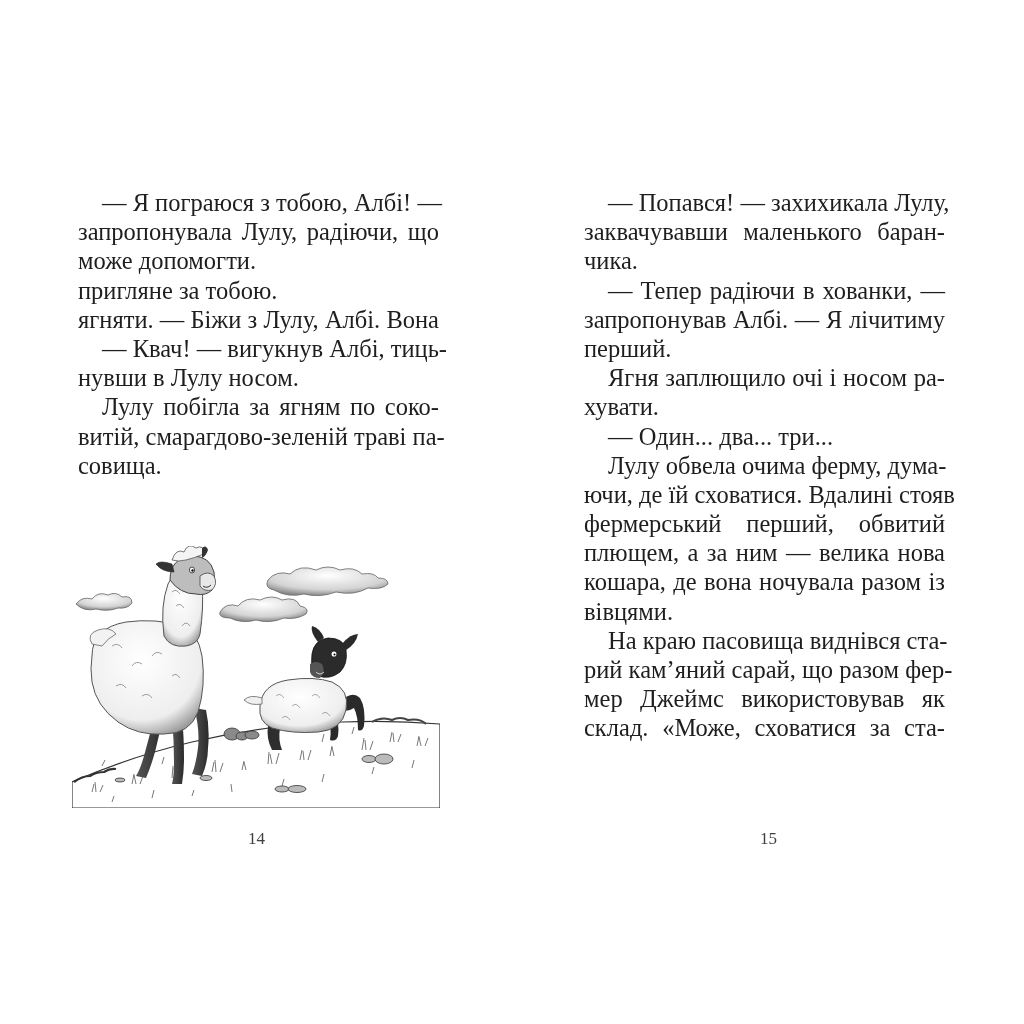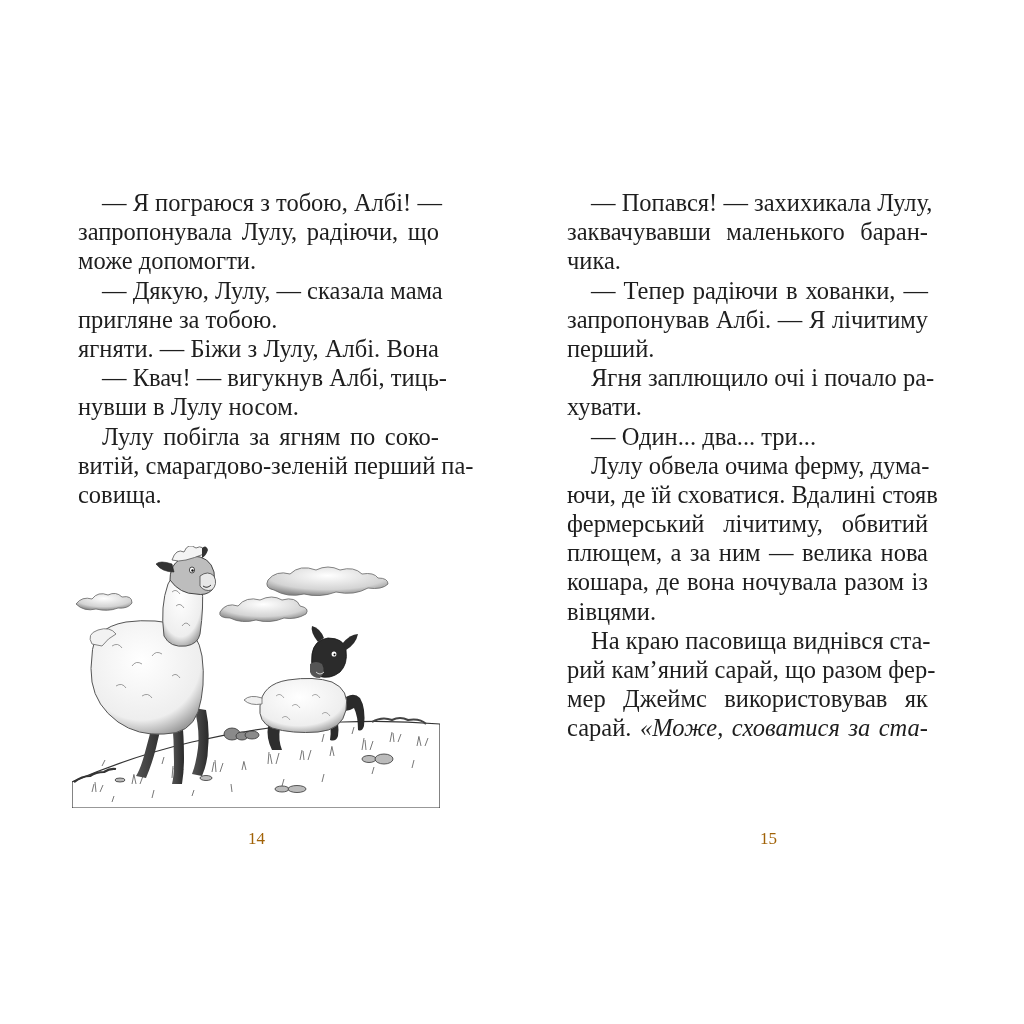--- a/index.html
+++ b/index.html
@@ -27,68 +27,67 @@
     position: absolute;
     top: 188px;
     width: 361px;
     font-family: "Liberation Serif", "DejaVu Serif", serif;
     font-size: 24.5px;
     line-height: 29.2px;
     text-align: justify;
     color: #1e1e1e;
   }
   .page.left .text-block { left: 78px; }
-  .page.right .text-block { left: 55px; }
+  .page.right .text-block { left: 72px; }
   .line {
     display: block;
     height: 29.2px;
     white-space: nowrap;
     text-align: justify;
     text-align-last: justify;
     overflow: visible;
   }
   .line.last {
     text-align-last: left;
   }
   .line.indent {
     padding-left: 24px;
   }
-  .italic { font-style: italic; }
+  .italic { }
   .page-number {
     position: absolute;
     top: 829px;
     font-family: "Liberation Serif", "DejaVu Serif", serif;
     font-size: 17px;
-    color: #a16207;
+    color: #404040;
   }
   .page.left .page-number { left: 248px; }
   .page.right .page-number { left: 248px; }
   .illustration {
     position: absolute;
     left: 72px;
     top: 546px;
     width: 368px;
     height: 262px;
   }
 </style>
 </head>
 <body>
 
 <div class="page left">
   <div class="text-block">
     <span class="line indent">— Я пограюся з тобою, Албі! —</span>
     <span class="line">запропонувала Лулу, радіючи, що</span>
     <span class="line last">може допомогти.</span>
-    <span class="line indent">— Дякую, Лулу, — сказала мама</span>
     <span class="line last">пригляне за тобою.</span>
     <span class="line">ягняти. — Біжи з Лулу, Албі. Вона</span>
     <span class="line indent">— Квач! — вигукнув Албі, тиць-</span>
     <span class="line last">нувши в Лулу носом.</span>
     <span class="line indent">Лулу побігла за ягням по соко-</span>
-    <span class="line">витій, смарагдово-зеленій перший па-</span>
+    <span class="line">витій, смарагдово-зеленій траві па-</span>
     <span class="line last">совища.</span>
   </div>
 
   <div class="illustration">
     <svg width="368" height="262" viewBox="0 0 368 262" xmlns="http://www.w3.org/2000/svg">
       <defs>
         <radialGradient id="cloudShade" cx="50%" cy="30%" r="70%">
           <stop offset="0%" stop-color="#ffffff"></stop>
           <stop offset="70%" stop-color="#d4d4d4"></stop>
           <stop offset="100%" stop-color="#8a8a8a"></stop>
@@ -210,29 +209,29 @@
 </div>
 
 <div class="page right">
   <div class="text-block">
     <span class="line indent">— Попався! — захихикала Лулу,</span>
     <span class="line">заквачувавши маленького баран-</span>
     <span class="line last">чика.</span>
     <span class="line indent">— Тепер радіючи в хованки, —</span>
     <span class="line">запропонував Албі. — Я лічитиму</span>
     <span class="line last">перший.</span>
-    <span class="line indent">Ягня заплющило очі і почало ра-</span>
+    <span class="line indent">Ягня заплющило очі і носом ра-</span>
     <span class="line last">хувати.</span>
     <span class="line indent last">— Один... два... три...</span>
     <span class="line indent">Лулу обвела очима ферму, дума-</span>
     <span class="line">ючи, де їй сховатися. Вдалині стояв</span>
-    <span class="line">фермерський лічитиму, обвитий</span>
+    <span class="line">фермерський перший, обвитий</span>
     <span class="line">плющем, а за ним — велика нова</span>
     <span class="line">кошара, де вона ночувала разом із</span>
     <span class="line last">вівцями.</span>
     <span class="line indent">На краю пасовища виднівся ста-</span>
     <span class="line">рий кам’яний сарай, що разом фер-</span>
     <span class="line">мер Джеймс використовував як</span>
-    <span class="line"><span>сарай. </span><span class="italic">«Може, сховатися за ста-</span></span>
+    <span class="line"><span>склад. </span><span class="italic">«Може, сховатися за ста-</span></span>
   </div>
 
   <div class="page-number">15</div>
 </div>
 
 </body></html>

